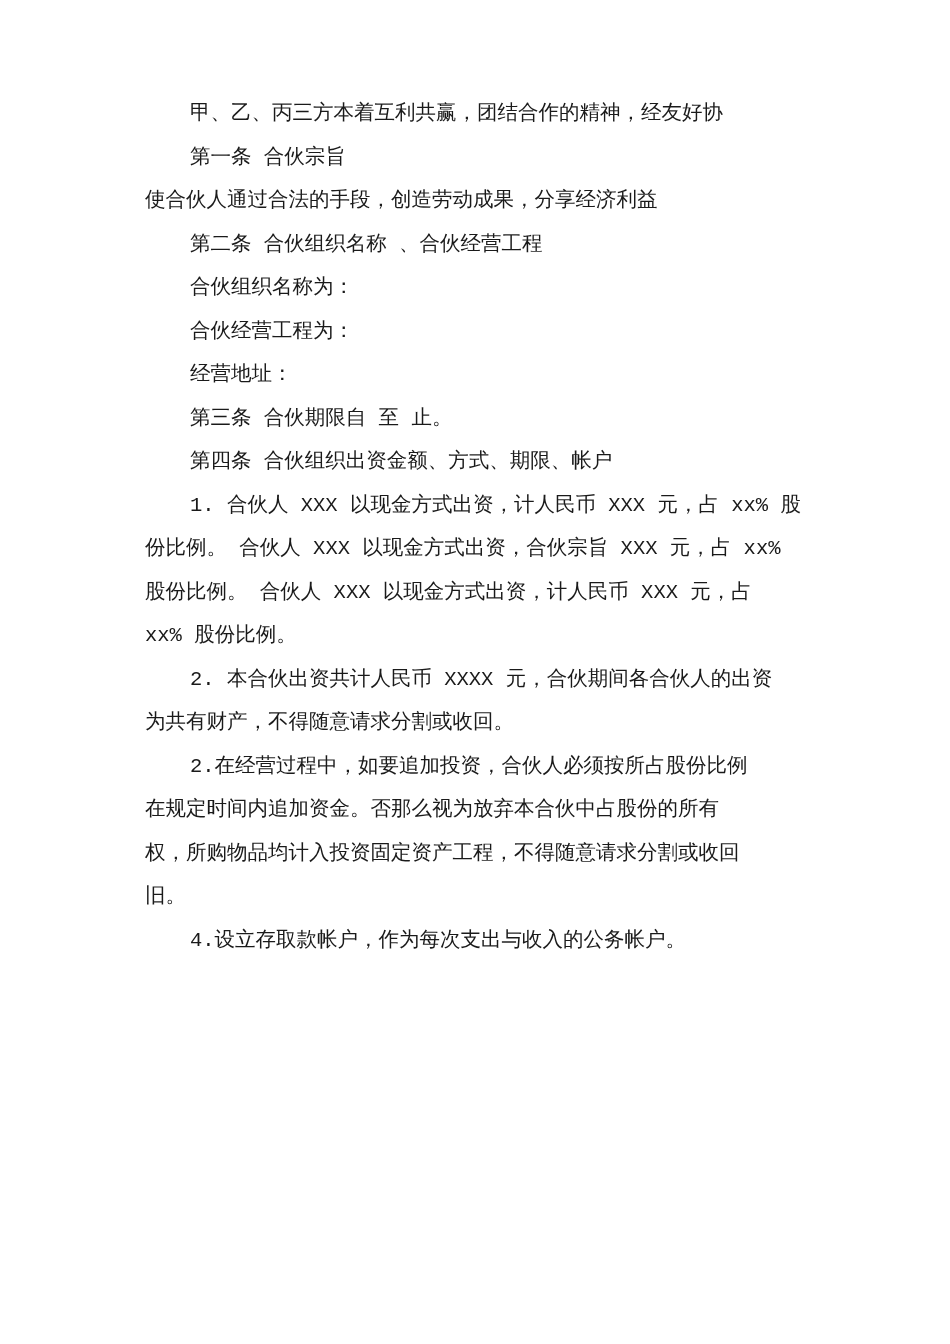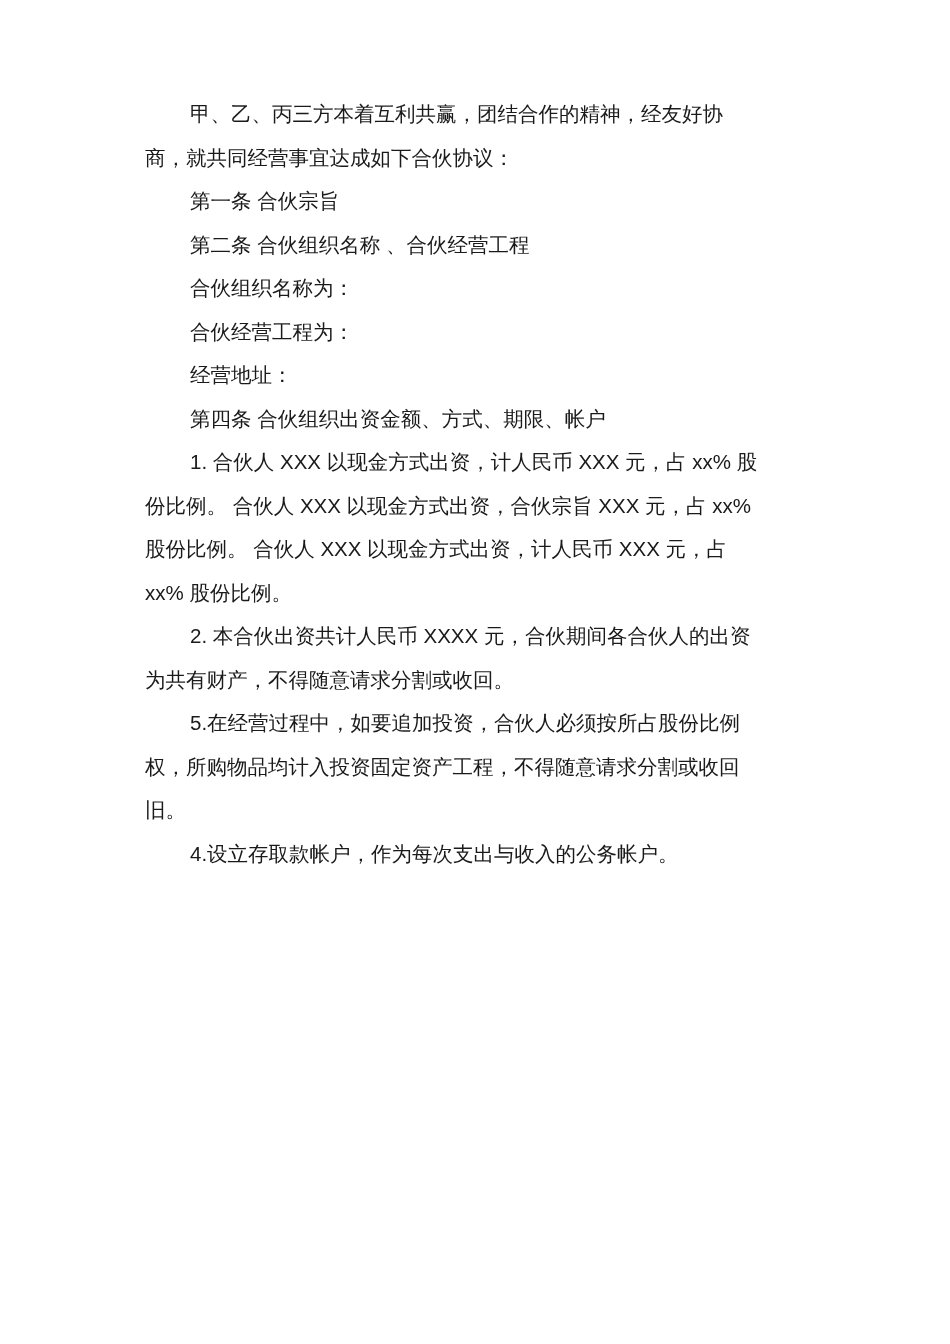--- a/index.html
+++ b/index.html
@@ -2,43 +2,45 @@
 <html><head>
 <meta charset="utf-8">
 <style>
   html, body { margin: 0; padding: 0; background: #ffffff; }
   body { width: 950px; height: 1344px; position: relative; overflow: hidden; }
   .page {
     position: absolute;
     left: 145px;
     top: 92px;
     width: 660px;
-    font-family: Liberation Sans, sans-serif;
+    font-family: Liberation Mono, monospace;
     font-size: 20.5px;
     line-height: 43.5px;
     color: #1a1a1a;
   }
   .line { display: block; white-space: nowrap; }
   .line.indent { padding-left: 45px; }
 </style>
 </head>
 <body>
 
 <div class="page">
   <span class="line indent">甲、乙、丙三方本着互利共赢，团结合作的精神，经友好协</span>
-  <span class="line">商，就共同经营事宜达成如下合伙协议：</span>
   <span class="line indent">第一条  合伙宗旨</span>
+  <span class="line">使合伙人通过合法的手段，创造劳动成果，分享经济利益</span>
   <span class="line indent">第二条  合伙组织名称  、合伙经营工程</span>
   <span class="line indent">合伙组织名称为：</span>
   <span class="line indent">合伙经营工程为：</span>
   <span class="line indent">经营地址：</span>
+  <span class="line indent">第三条  合伙期限自  至  止。</span>
   <span class="line indent">第四条  合伙组织出资金额、方式、期限、帐户</span>
   <span class="line indent">1. 合伙人 XXX  以现金方式出资，计人民币 XXX  元，占 xx%  股</span>
   <span class="line">份比例。  合伙人 XXX  以现金方式出资，合伙宗旨 XXX  元，占  xx%</span>
   <span class="line">股份比例。  合伙人 XXX  以现金方式出资，计人民币 XXX  元，占</span>
   <span class="line">xx%  股份比例。</span>
   <span class="line indent">2.  本合伙出资共计人民币 XXXX 元，合伙期间各合伙人的出资</span>
   <span class="line">为共有财产，不得随意请求分割或收回。</span>
-  <span class="line indent">5.在经营过程中，如要追加投资，合伙人必须按所占股份比例</span>
+  <span class="line indent">2.在经营过程中，如要追加投资，合伙人必须按所占股份比例</span>
+  <span class="line">在规定时间内追加资金。否那么视为放弃本合伙中占股份的所有</span>
   <span class="line">权，所购物品均计入投资固定资产工程，不得随意请求分割或收回</span>
   <span class="line">旧。</span>
   <span class="line indent">4.设立存取款帐户，作为每次支出与收入的公务帐户。</span>
 </div>
 
 </body></html>

